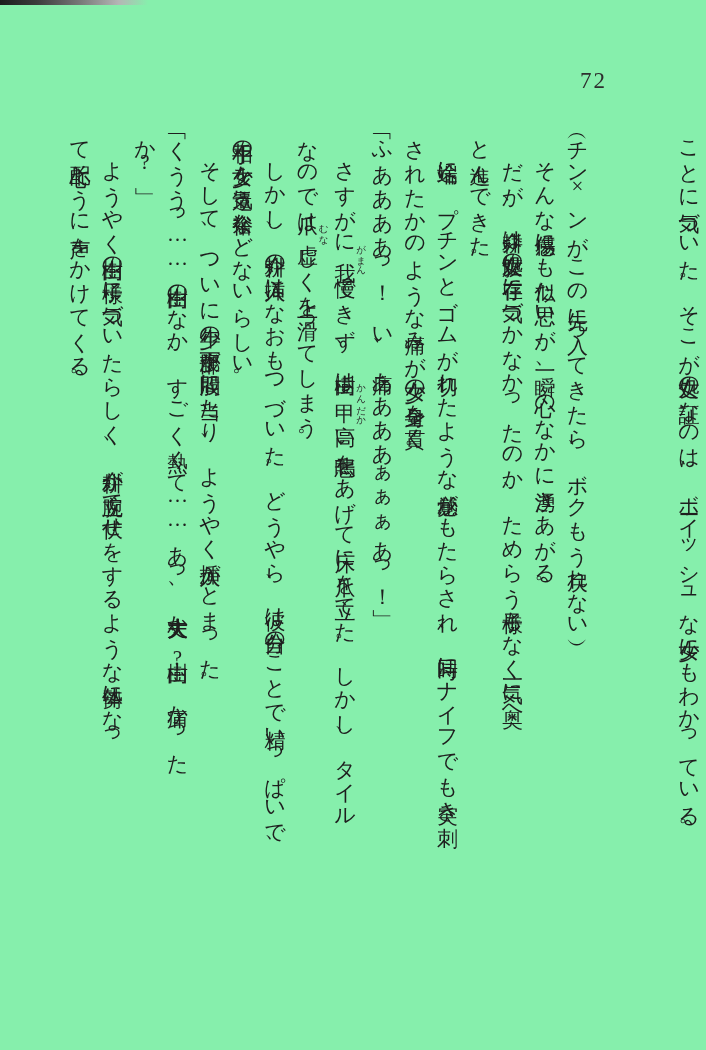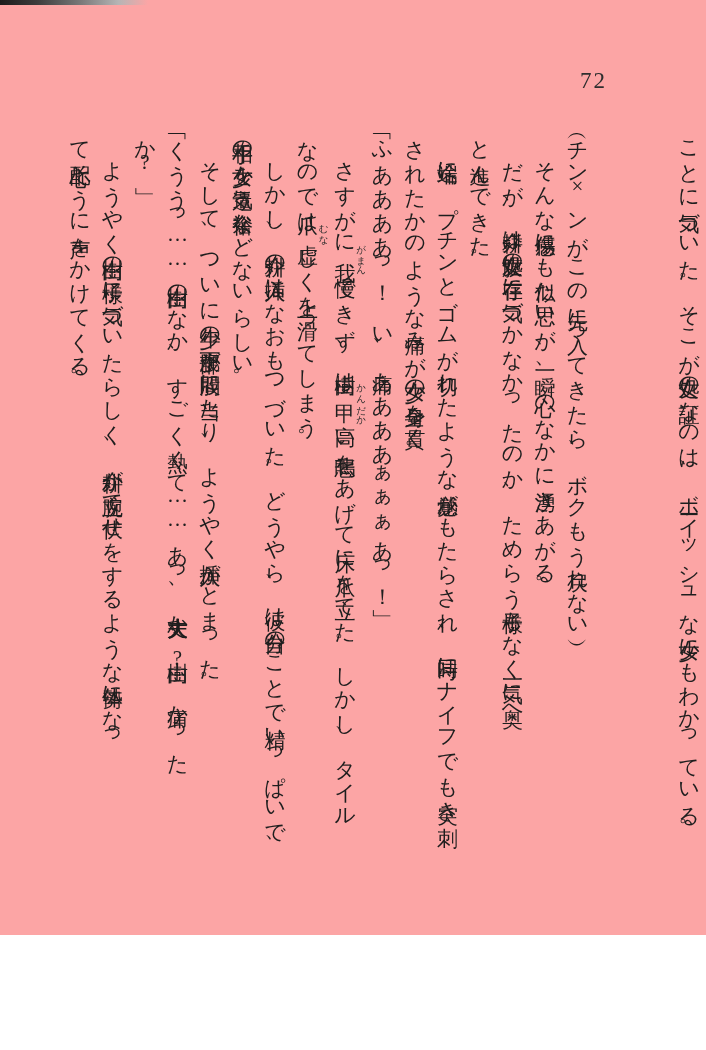--- a/index.html
+++ b/index.html
@@ -3,22 +3,22 @@
 <meta charset="utf-8">
 <style>
   html, body {
     margin: 0;
     padding: 0;
     background: #ffffff;
   }
   .page {
     position: relative;
     width: 706px;
-    height: 935px;
-    background: #fca5a5;
+    height: 1050px;
+    background: #86efac;
     overflow: hidden;
     font-family: "Liberation Serif", "DejaVu Serif", serif;
     color: #222222;
   }
   
   .scan-artifact {
     position: absolute;
     top: 0;
     left: 0;
     width: 148px;

